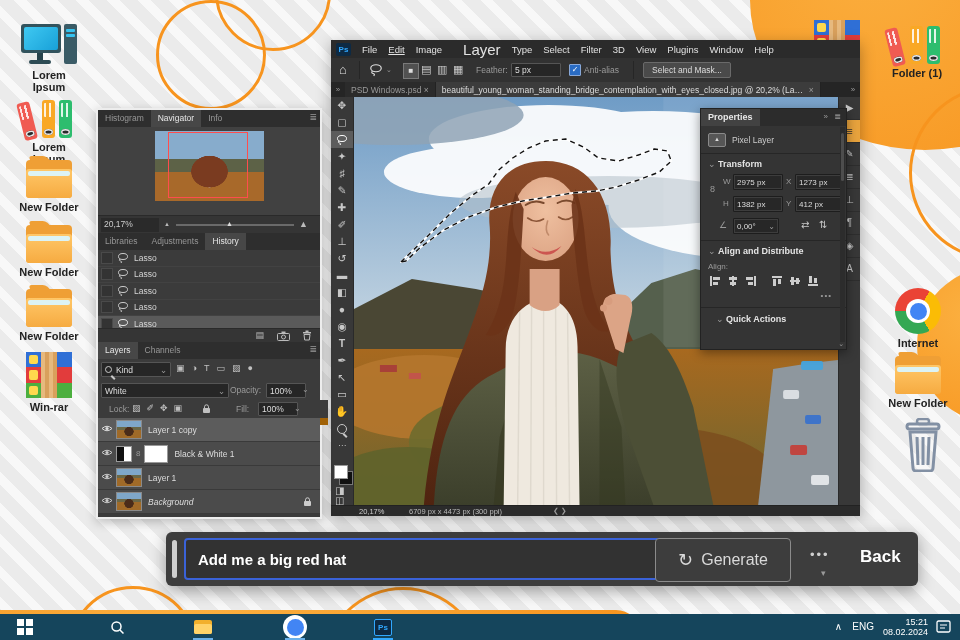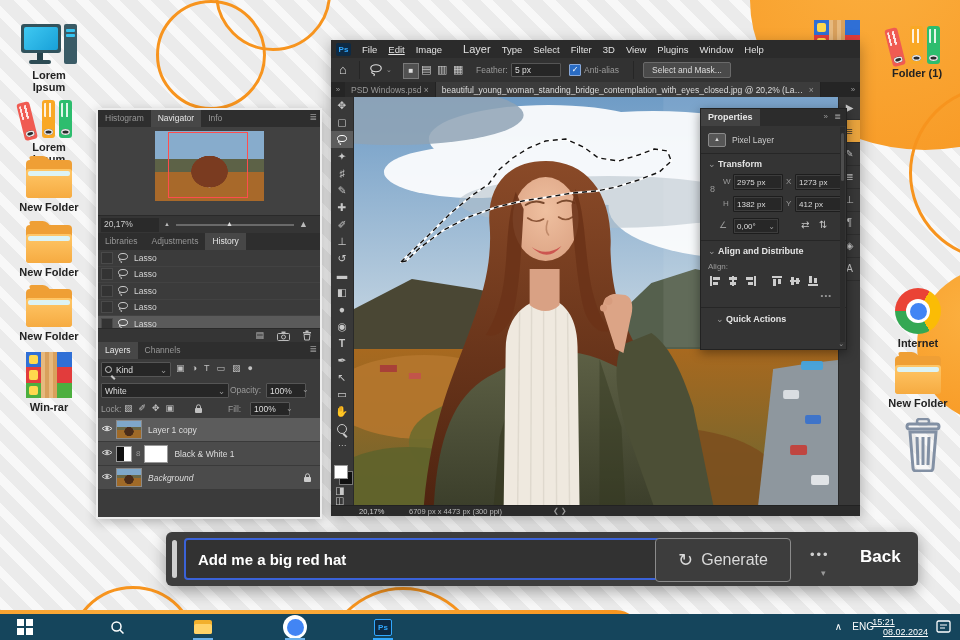--- a/index.html
+++ b/index.html
@@ -308,21 +308,21 @@
           <span>White</span>
           <span class="dim" style="margin-left:auto;">⌄</span>
         </span>
       <span class="abs dim" style="left:132px;top:5px;font-size:8.5px;">Opacity:</span>
       <span class="abs inbox" style="left:168px;top:3px;width:32px;height:13px;">
           <span>100%</span>
         </span>
       <span class="abs dim" style="left:204px;top:5px;font-size:8px;">⌄</span>
     </div>
 
-    <div class="abs" style="left:0;top:290px;width:222px;height:18px;background:#3b3b3b;border-bottom:7px solid #a16207;">
+    <div class="abs" style="left:8px;top:290px;width:222px;height:18px;background:#3b3b3b;border-bottom:7px solid #a16207;">
       <span class="abs dim" style="left:3px;top:4px;font-size:8.5px;">Lock:</span>
       <span class="abs" style="left:26px;top:3px;color:#c0c0c0;font-size:9px;letter-spacing:6px;"><span>▨</span><span>✐</span><span>✥</span><span>▣</span></span>
       <svg class="abs" style="left:96px;top:4px;" width="9" height="10" viewBox="0 0 9 10">
           <rect x="1" y="4" width="7" height="5" rx="1" fill="#c0c0c0"></rect>
           <path d="M2.5 4 V2.8 a2 2 0 0 1 4 0 V4" fill="none" stroke="#c0c0c0"></path>
         </svg>
       <span class="abs dim" style="left:130px;top:4px;font-size:8.5px;">Fill:</span>
       <span class="abs inbox" style="left:152px;top:2px;width:32px;height:12px;">
           <span>100%</span>
         </span>
@@ -347,37 +347,45 @@
         <span class="dim" style="margin-right:4px;font-size:8px;">8</span>
         <span style="width:22px;height:16px;background:#fff;border:1px solid #999;margin-right:6px;"></span>
         <span>Black &amp; White 1</span>
       </div>
       <div class="lrow">
         <span class="eyecell"><svg width="12" height="9" viewBox="0 0 12 9">
               <path d="M1 4.5 Q6 0 11 4.5 Q6 9 1 4.5Z" fill="none" stroke="#ccc"></path>
               <circle cx="6" cy="4.5" r="1.6" fill="#ccc"></circle>
             </svg></span>
         <span class="lthumb" style="background:radial-gradient(circle at 50% 62%,#4a2c1a 0 28%,transparent 30%),linear-gradient(180deg,#7fa7c9 0 35%,#6b6847 35% 55%,#a06a28 55% 100%);"></span>
+        <span>Layer 1</span>
+      </div>
+      <div class="lrow">
+        <span class="eyecell"><svg width="12" height="9" viewBox="0 0 12 9">
+              <path d="M1 4.5 Q6 0 11 4.5 Q6 9 1 4.5Z" fill="none" stroke="#ccc"></path>
+              <circle cx="6" cy="4.5" r="1.6" fill="#ccc"></circle>
+            </svg></span>
+        <span class="lthumb" style="background:radial-gradient(circle at 50% 62%,#4a2c1a 0 28%,transparent 30%),linear-gradient(180deg,#7fa7c9 0 35%,#6b6847 35% 55%,#a06a28 55% 100%);"></span>
         <span style="font-style:italic;">Background</span>
         <svg style="margin-left:auto;margin-right:8px;" width="9" height="10" viewBox="0 0 9 10">
             <rect x="1" y="4" width="7" height="5" rx="1" fill="#ccc"></rect>
             <path d="M2.5 4 V2.8 a2 2 0 0 1 4 0 V4" fill="none" stroke="#ccc"></path>
           </svg>
       </div>
     </div>
   </div>
 
   <div class="abs ps" style="left:331px;top:40px;width:529px;height:475px;background:#323232;box-shadow:0 4px 14px rgba(0,0,0,.3);z-index:3;">
 
     <div class="abs" style="left:0;top:0;width:529px;height:18px;background:#2b2b2b;display:flex;align-items:center;gap:11px;padding-left:5px;box-sizing:border-box;">
       <span style="width:15px;height:13px;background:#0d2a44;border-radius:2px;color:#31a8ff;font-size:8px;font-weight:700;display:inline-flex;align-items:center;justify-content:center;">Ps</span>
       <span style="font-size:9.5px;color:#e2e2e2;">File</span>
       <span style="font-size:9.5px;color:#e2e2e2;text-decoration:underline;">Edit</span>
       <span style="font-size:9.5px;color:#e2e2e2;">Image</span>
-      <span style="font-size:11px;color:#e2e2e2;padding-left:10px;">Layer</span>
+      <span style="font-size:15px;color:#e2e2e2;padding-left:10px;">Layer</span>
       <span style="font-size:9.5px;color:#e2e2e2;">Type</span>
       <span style="font-size:9.5px;color:#e2e2e2;">Select</span>
       <span style="font-size:9.5px;color:#e2e2e2;">Filter</span>
       <span style="font-size:9.5px;color:#e2e2e2;">3D</span>
       <span style="font-size:9.5px;color:#e2e2e2;">View</span>
       <span style="font-size:9.5px;color:#e2e2e2;">Plugins</span>
       <span style="font-size:9.5px;color:#e2e2e2;">Window</span>
       <span style="font-size:9.5px;color:#e2e2e2;">Help</span>
     </div>
 
@@ -665,21 +673,21 @@
     <div class="tbi" style="margin-left:58px;">
       <span class="chrome" style="width:17px;height:17px;"></span>
       <span class="runline"></span>
     </div>
     <div class="tbi" style="margin-left:54px;">
       <span class="psbadge">Ps</span>
       <span class="runline" style="background:#31a8ff;"></span>
     </div>
     <span class="abs" style="right:118px;top:7px;color:#fff;font-size:10px;">∧</span>
     <span class="abs" style="right:86px;top:7px;color:#fff;font-size:10px;">ENG</span>
-    <span class="abs" style="right:32px;top:3px;color:#fff;font-size:9px;text-align:center;line-height:10px;text-decoration:underline;">
+    <span class="abs" style="right:32px;top:3px;color:#fff;font-size:9px;text-align:right;line-height:10px;">
       <span style="display:block;">15:21</span>
       <span style="display:block;margin-left:44px;">08.02.2024</span>
     </span>
     <svg class="abs" style="right:8px;top:6px;" width="16" height="14" viewBox="0 0 16 14">
       <rect x="1" y="1" width="13" height="11" rx="1.5" fill="none" stroke="#fff" stroke-width="1.3"></rect>
       <line x1="4" y1="5" x2="11" y2="5" stroke="#fff"></line>
         <line x1="4" y1="8" x2="9" y2="8" stroke="#fff"></line>
     </svg>
   </div>
 

